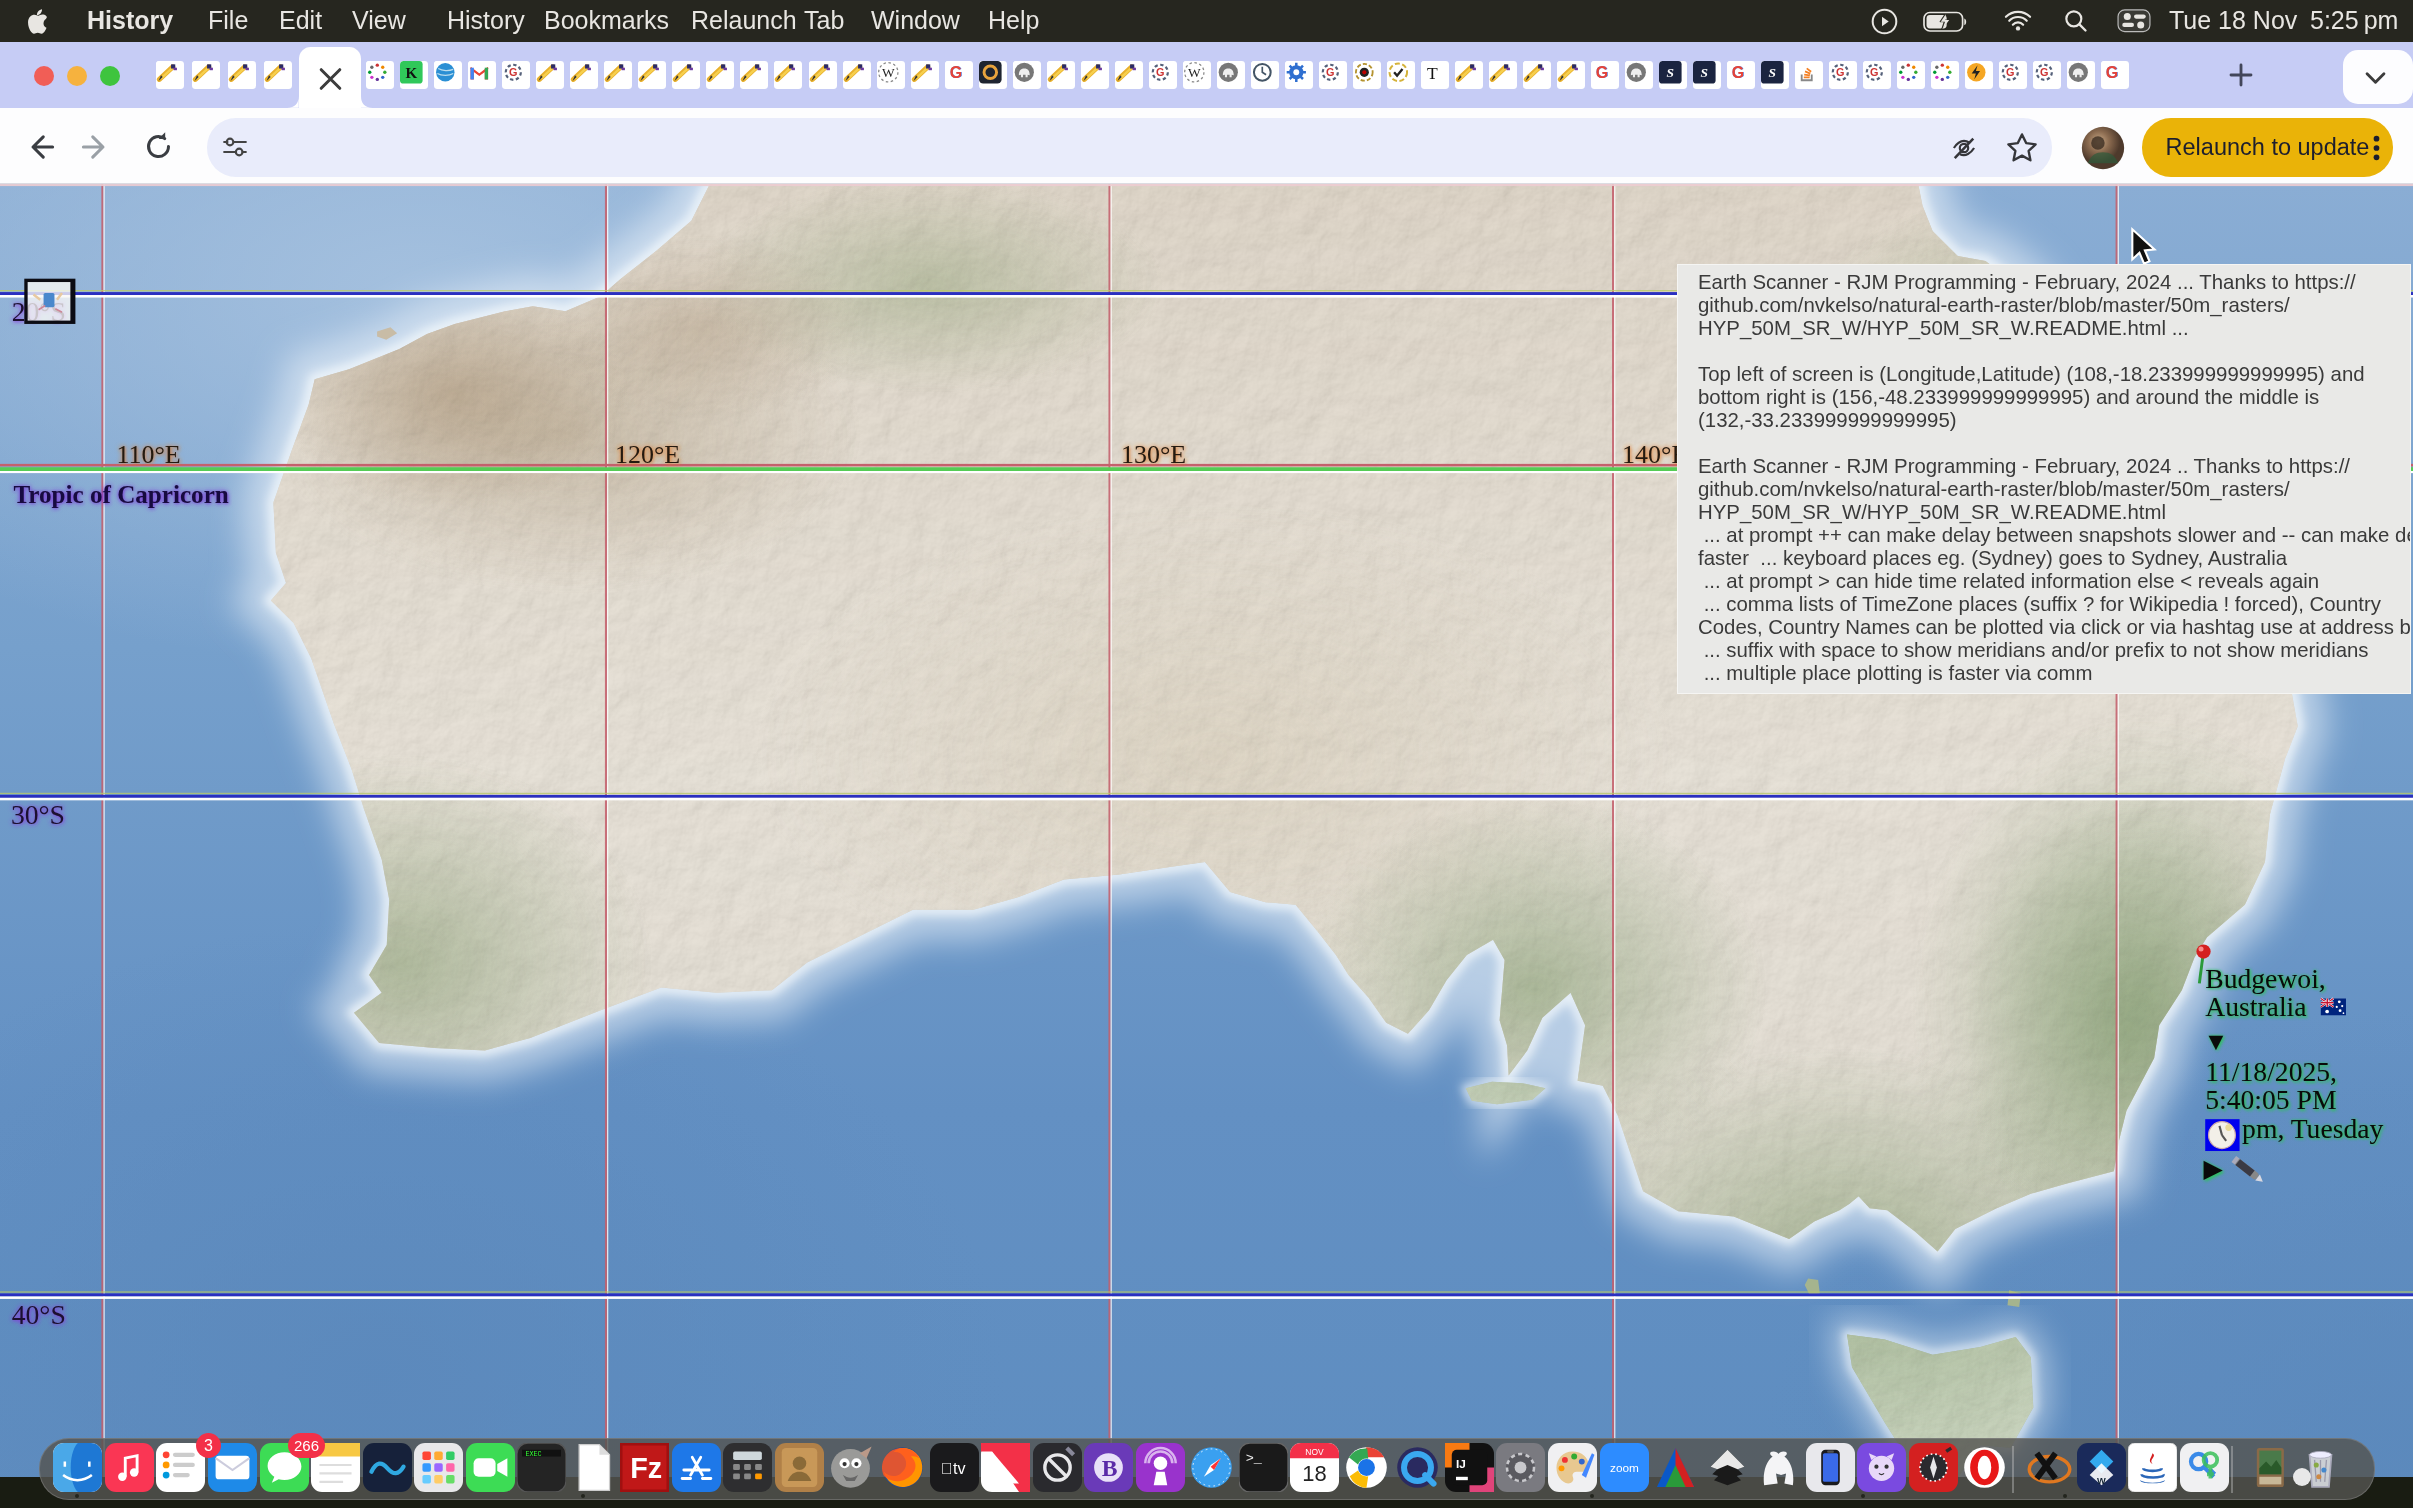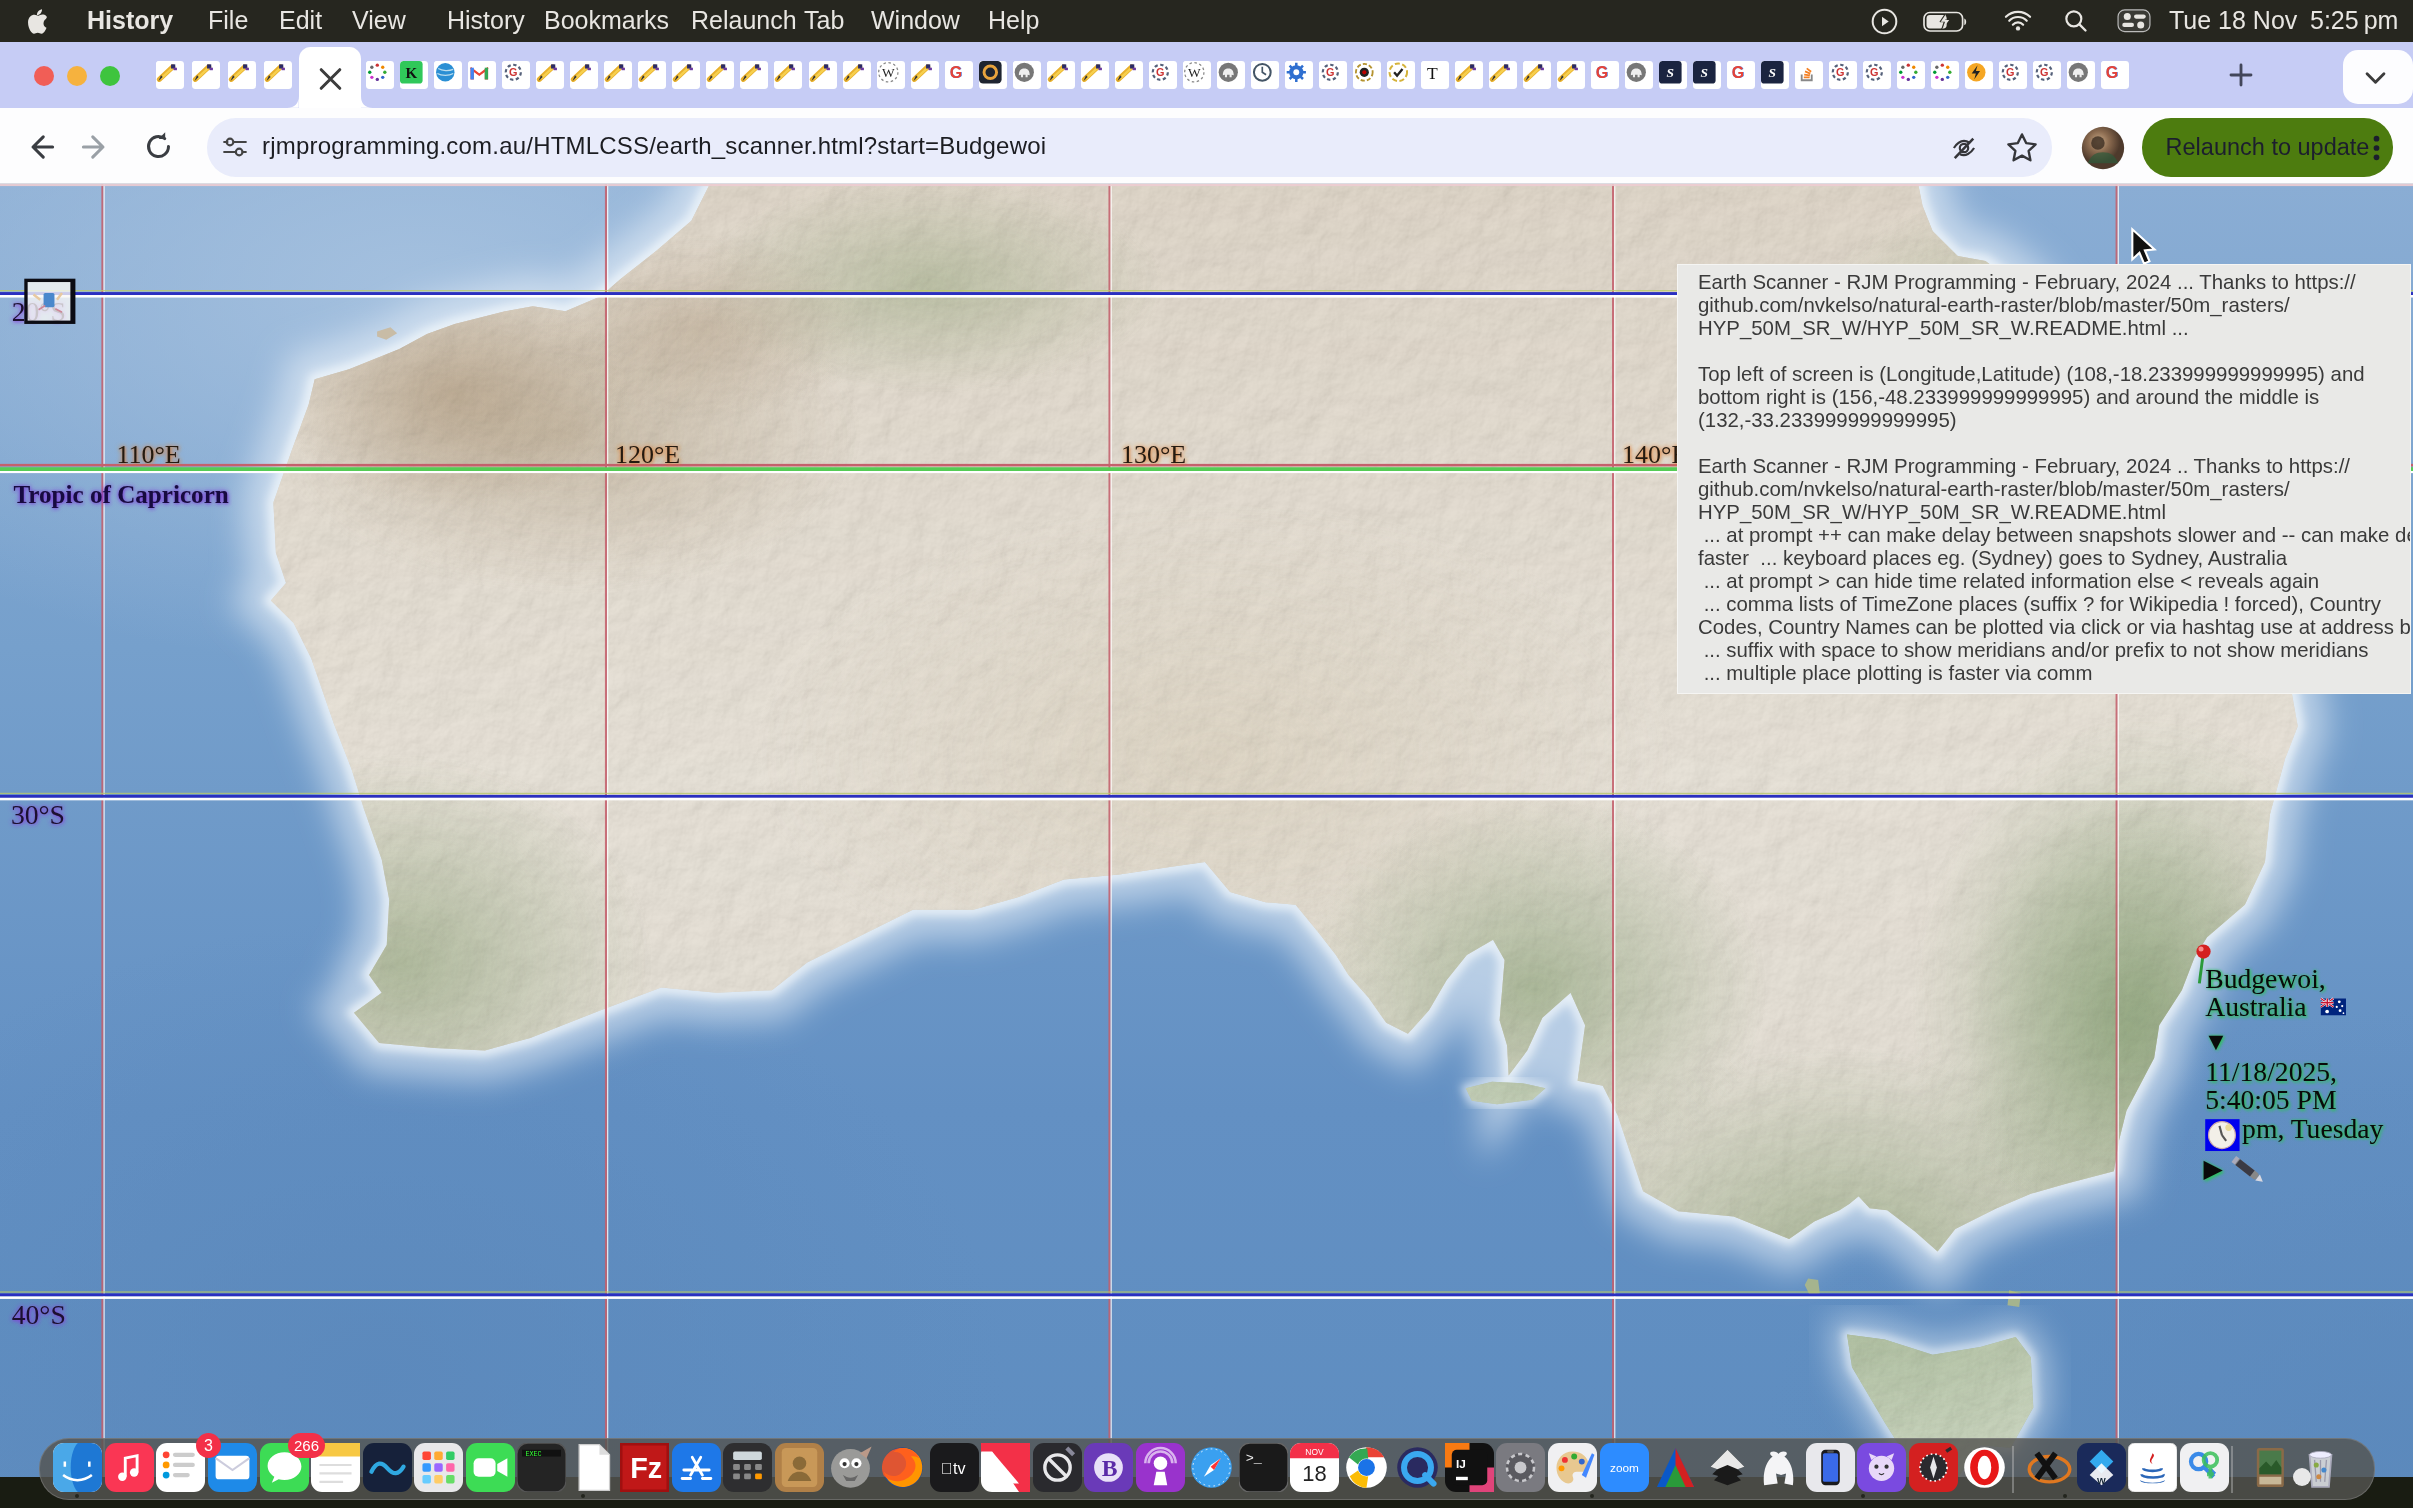--- a/index.html
+++ b/index.html
@@ -4,21 +4,21 @@
 html,body{width:2413px;height:1508px;overflow:hidden;background:#15170f;font-family:"Liberation Sans",sans-serif}
 .abs{position:absolute}
 #menubar{position:absolute;left:0;top:0;width:2413px;height:42px;background:#26261f;color:#e8e6e2;font-size:25px}
 #menubar .mi{position:absolute;top:5.9px;white-space:nowrap}
 #tabstrip{position:absolute;left:0;top:42px;width:2413px;height:66px;background:#c6ccf5}
 .tl{position:absolute;top:24px;width:20px;height:20px;border-radius:50%}
 .mtab{position:absolute;top:19px;width:28px;height:28px;background:#fff;border-radius:3.4px;overflow:hidden}
 #atab{position:absolute;left:299px;top:5px;width:62px;height:61px;background:#fff;border-radius:11.7px 11.7px 0 0}
 #toolbar{position:absolute;left:0;top:108px;width:2413px;height:76px;background:#fdfdfe;border-bottom:1.7px solid #dcdce2}
 #urlpill{position:absolute;left:207px;top:10px;width:1845px;height:59px;background:#e9ecfb;border-radius:29px}
-#relaunch{position:absolute;left:2142px;top:10px;width:251px;height:59px;background:#4d7c0f;border-radius:29px;color:#1c1e2e;font-size:23.5px;line-height:59px;text-align:center}
+#relaunch{position:absolute;left:2142px;top:10px;width:251px;height:59px;background:#eab308;border-radius:29px;color:#1c1e2e;font-size:23.5px;line-height:59px;text-align:center}
 #map{position:absolute;left:0;top:184px;width:2413px;height:1324px}
 #panel{position:absolute;left:1677px;top:264px;width:734px;height:430px;background:#e9e9e7;border:0.8px solid #f5f5f3;font-size:20.4px;line-height:23px;color:#3a3a3a;padding:5.9px 0 0 20px;white-space:nowrap;overflow:hidden}
 #dockbg{position:absolute;left:0;top:1477px;width:2413px;height:32px;background:#191c12}
 #dock{position:absolute;left:39px;top:1438px;width:2336px;height:62px;background:rgba(84,84,80,0.82);border:0.8px solid rgba(160,160,160,0.35);border-radius:30px}
 .di{position:absolute;top:4.2px;width:49px;height:49px;border-radius:11px}
 .dot{position:absolute;top:55px;width:4.2px;height:4.2px;border-radius:50%;background:#23251e}
 </style></head><body>
 <div id="menubar">
     <svg class="abs" style="left:25px;top:7.5px" width="25" height="28.5" viewBox="0 0 24 28">
       <path fill="#e8e6e2" d="M16.4 1.3c.2 1.4-.4 2.8-1.2 3.8-.9 1.1-2.3 1.9-3.7 1.8-.2-1.3.5-2.7 1.3-3.6.9-1 2.4-1.8 3.6-2zm3.9 9.5c-.1.1-2.4 1.4-2.4 4.2 0 3.3 2.9 4.5 3 4.5-.1.2-.5 1.6-1.6 3.1-.9 1.3-1.9 2.6-3.4 2.6s-1.9-.9-3.6-.9c-1.7 0-2.3.9-3.7.9-1.5 0-2.5-1.4-3.5-2.7C3.9 20.6 2.7 17.3 2.7 14.2c0-5 3.2-7.6 6.4-7.6 1.5 0 2.8 1 3.7 1s2.4-1.1 4.1-1.1c.7 0 3 .1 4.4 2.3z"></path>
@@ -470,21 +470,20 @@
       <path d="M29 4v8h-8z" fill="#3a3d42"></path>
     </svg>
 <div id="urlpill"></div>
 <svg class="abs" style="left:220px;top:24px" width="30" height="30" viewBox="0 0 36 36">
       <g stroke="#444" stroke-width="2.6" stroke-linecap="round">
         <path d="M5 12h4M17 12h14M5 24h14M27 24h4"></path>
       </g>
       <circle cx="12" cy="12" r="4" fill="none" stroke="#444" stroke-width="2.6"></circle>
       <circle cx="23" cy="24" r="4" fill="none" stroke="#444" stroke-width="2.6"></circle>
     </svg>
-<div class="abs" style="left:262px;top:24px;font-size:24px;color:#1c1d22;letter-spacing:0.2px">rjmprogramming.com.au/HTMLCSS/earth_scanner.html?start=Budgewoi</div>
 <svg class="abs" style="left:1948px;top:23.5px" width="32" height="32" viewBox="0 0 38 38">
       <g stroke="#35363a" stroke-width="2.6" fill="none">
         <path d="M7 19c3.5-5.5 8-8.5 12-8.5 2 0 4.3.8 6.4 2.2M31 19c-2 3.2-4.5 5.7-7.3 7.2a11 11 0 0 1-9.5.3"></path>
         <circle cx="19" cy="19" r="5"></circle>
         <path d="M8 31L30 8" stroke-width="3"></path>
       </g>
     </svg>
 <svg class="abs" style="left:2005px;top:22.6px" width="34" height="34" viewBox="0 0 40 40">
       <path d="M20 4l4.9 10.2 11.1 1.5-8.2 7.8 2.1 11L20 29l-9.9 5.5 2.1-11L4 15.7l11.1-1.5z" fill="none" stroke="#35363a" stroke-width="2.8" stroke-linejoin="round"></path>
     </svg>

